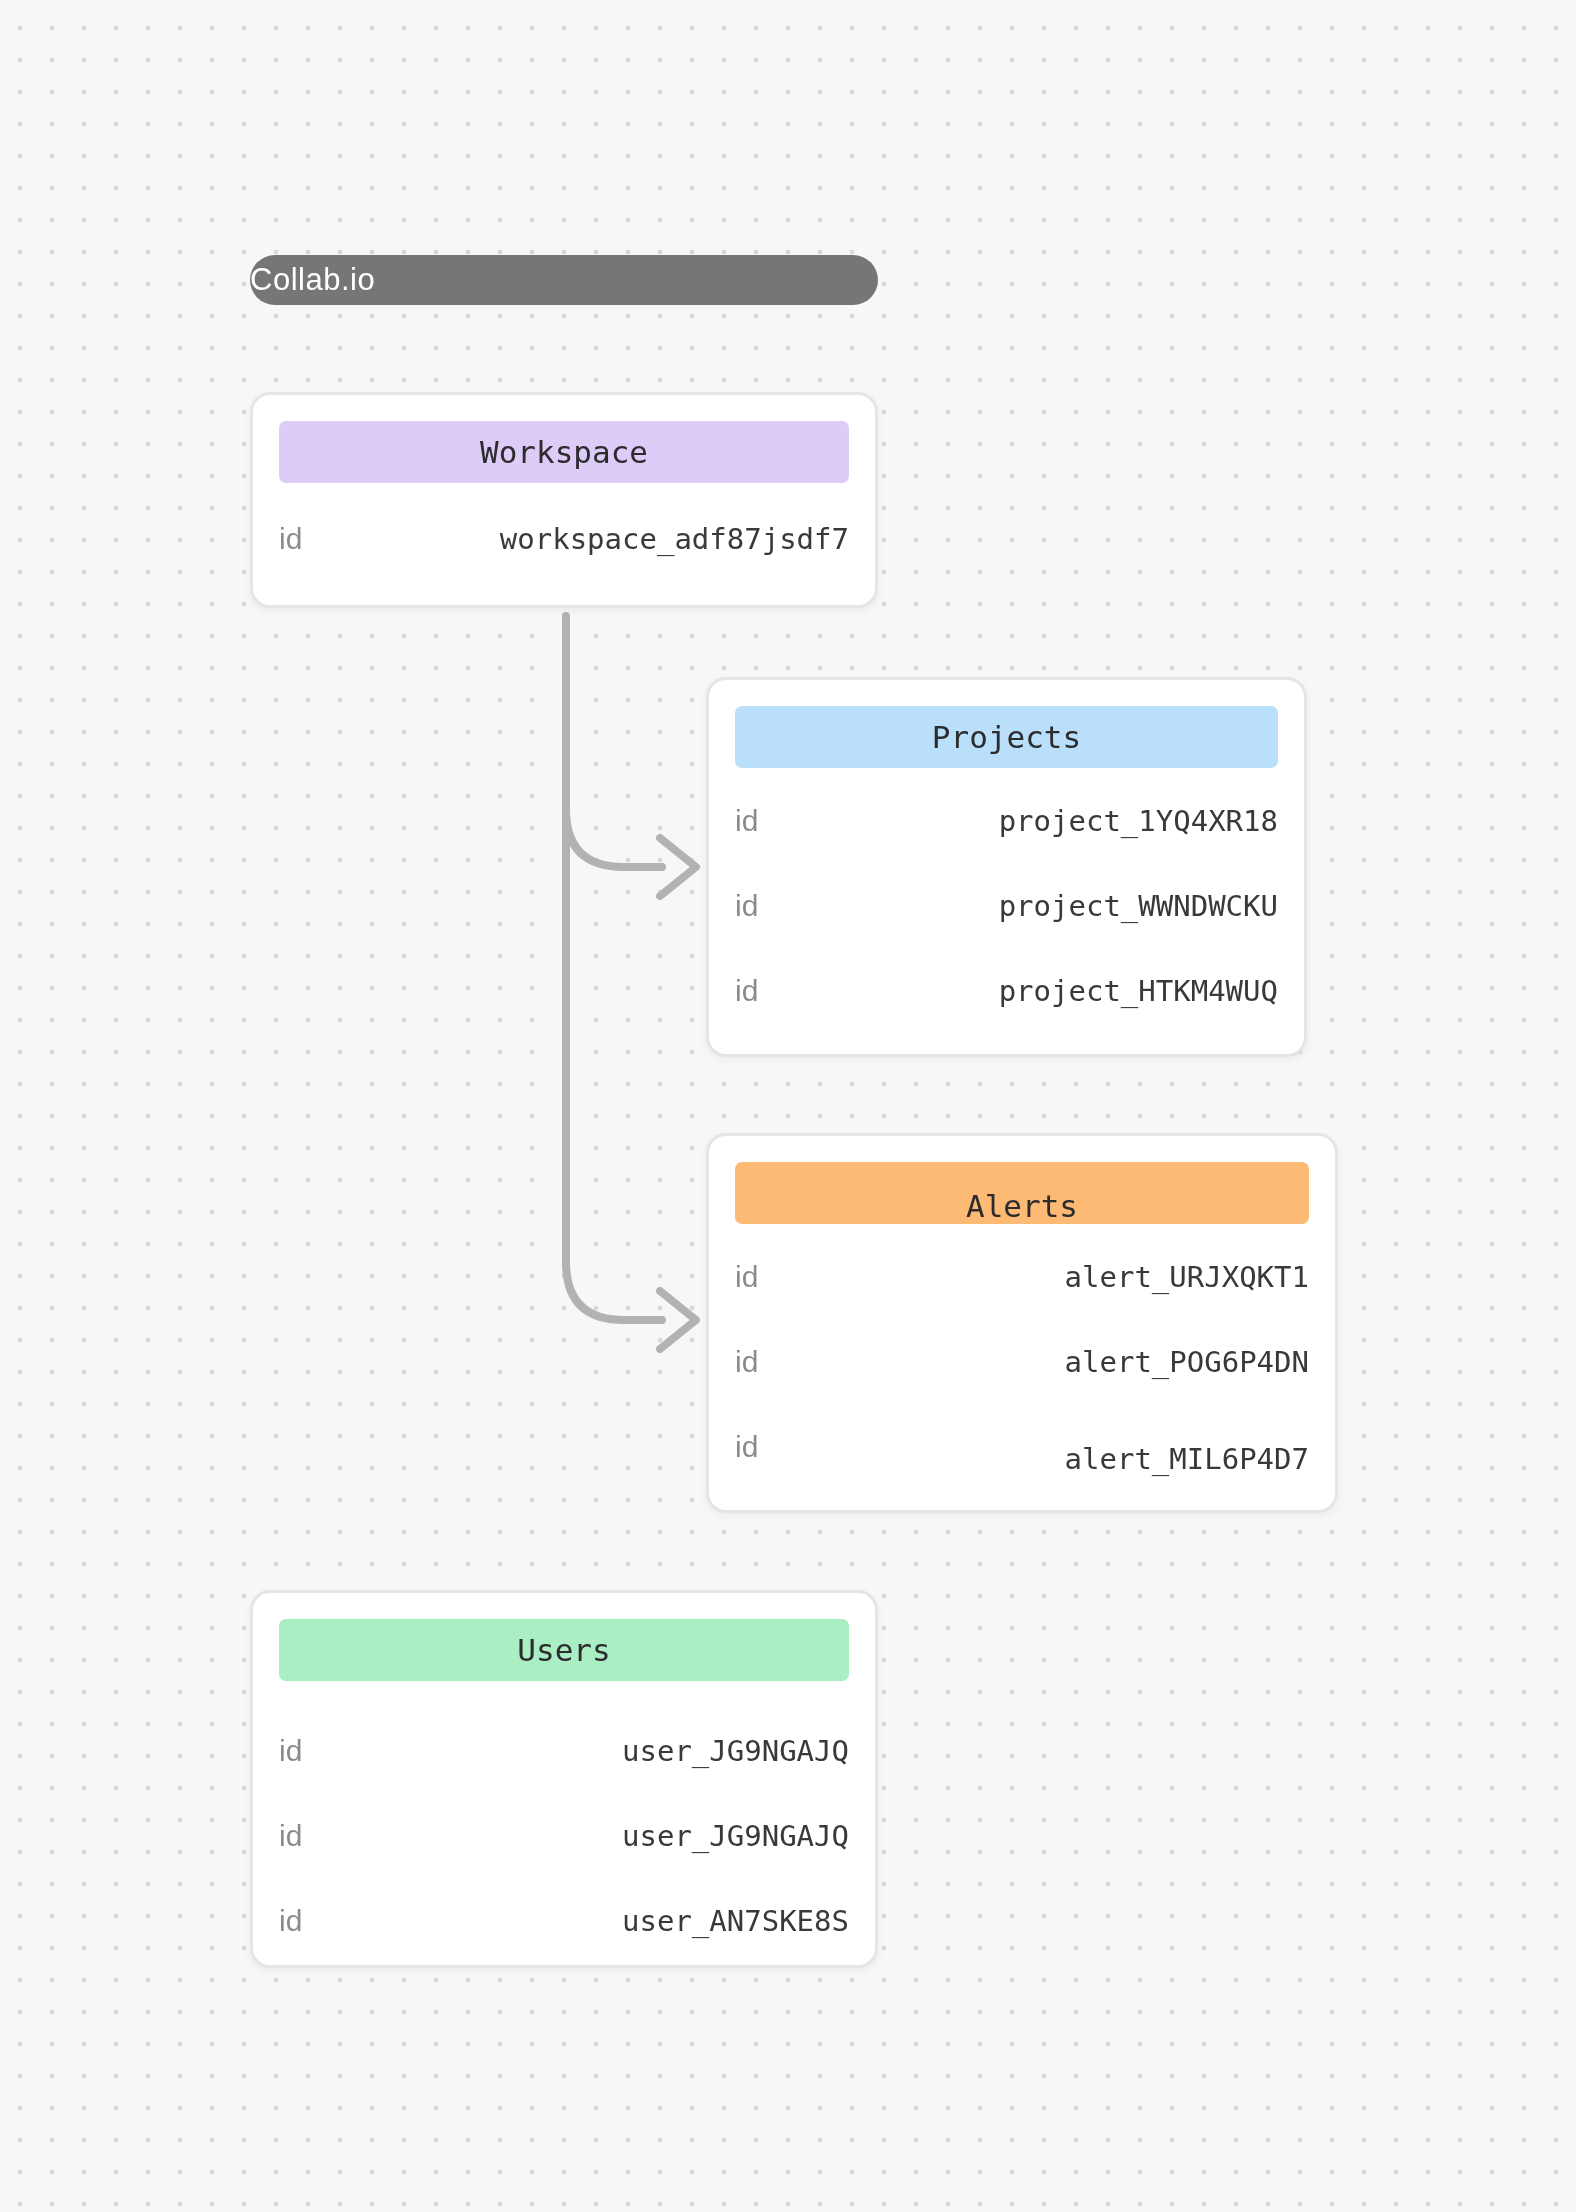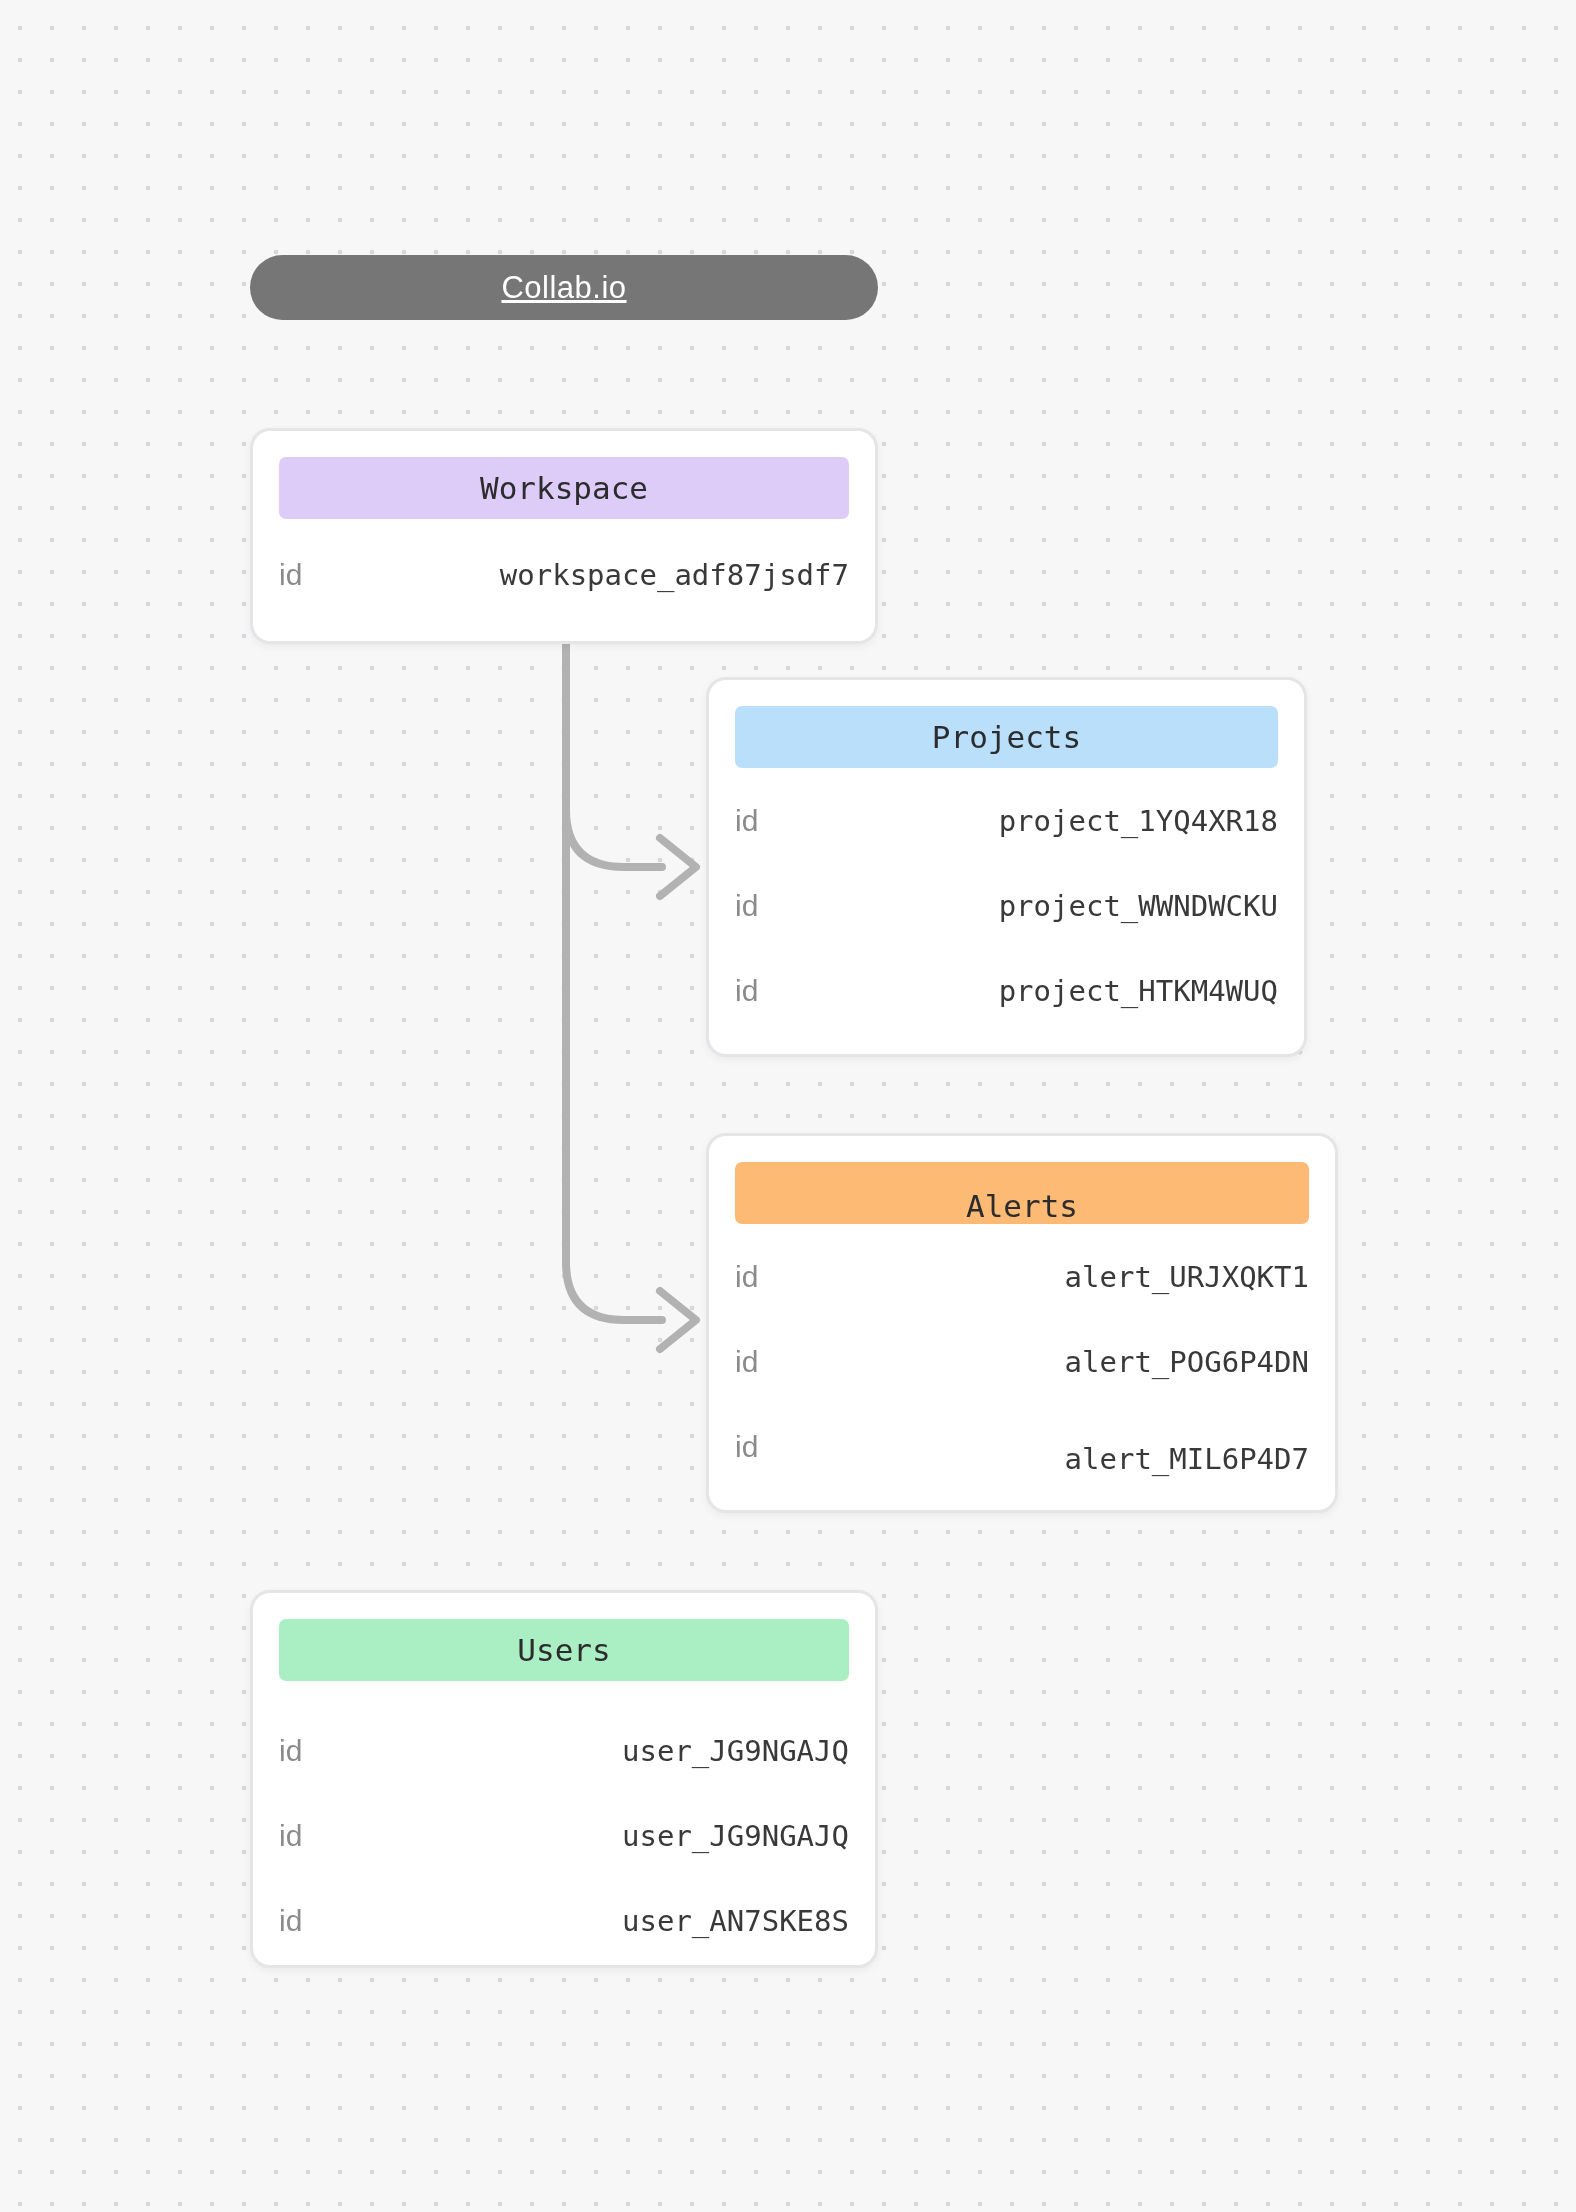--- a/index.html
+++ b/index.html
@@ -9,33 +9,33 @@
     overflow:hidden;
   }
   #canvas{
     position:relative;width:1576px;height:2212px;
     background-color:#f7f7f8;
     background-image:radial-gradient(circle,#d9d9dd 2.4px,rgba(0,0,0,0) 2.6px);
     background-size:32px 32px;
     background-position:4px 12px;
   }
   .pill{
-    position:absolute;left:250px;top:255px;width:628px;height:65px;
+    position:absolute;left:250px;top:255px;width:628px;height:50px;
     border-radius:33px;background:#767676;
-    display:flex;align-items:center;justify-content:center;
-    color:#ffffff;font-size:31px;letter-spacing:.5px;text-decoration:underline;
+    display:flex;align-items:center;justify-content:flex-start;
+    color:#ffffff;font-size:31px;letter-spacing:.5px;
   }
   .card{
     position:absolute;box-sizing:border-box;
     background:#ffffff;border:3px solid #e5e5e8;border-radius:20px;
     box-shadow:0 3px 8px rgba(0,0,0,.05);
     padding:26px 26px 20px 26px;
     display:flex;flex-direction:column;
   }
-  #workspace-card{left:250px;top:392px;width:628px;height:216px;margin-top:36px;}
+  #workspace-card{left:250px;top:392px;width:628px;height:216px;}
   #projects-card{left:706px;top:677px;width:601px;height:380px;}
   #alerts-card{left:706px;top:1133px;width:632px;height:380px;}
   #users-card{left:250px;top:1590px;width:628px;height:378px;gap:36px;}
   .node-header{
     flex:0 0 62px;border-radius:7px;margin-bottom:10px;
     display:flex;align-items:center;justify-content:center;
     font-family:"DejaVu Sans Mono",monospace;
     font-size:31px;font-weight:500;color:#2c2c2e;
   }
   .field-row{

